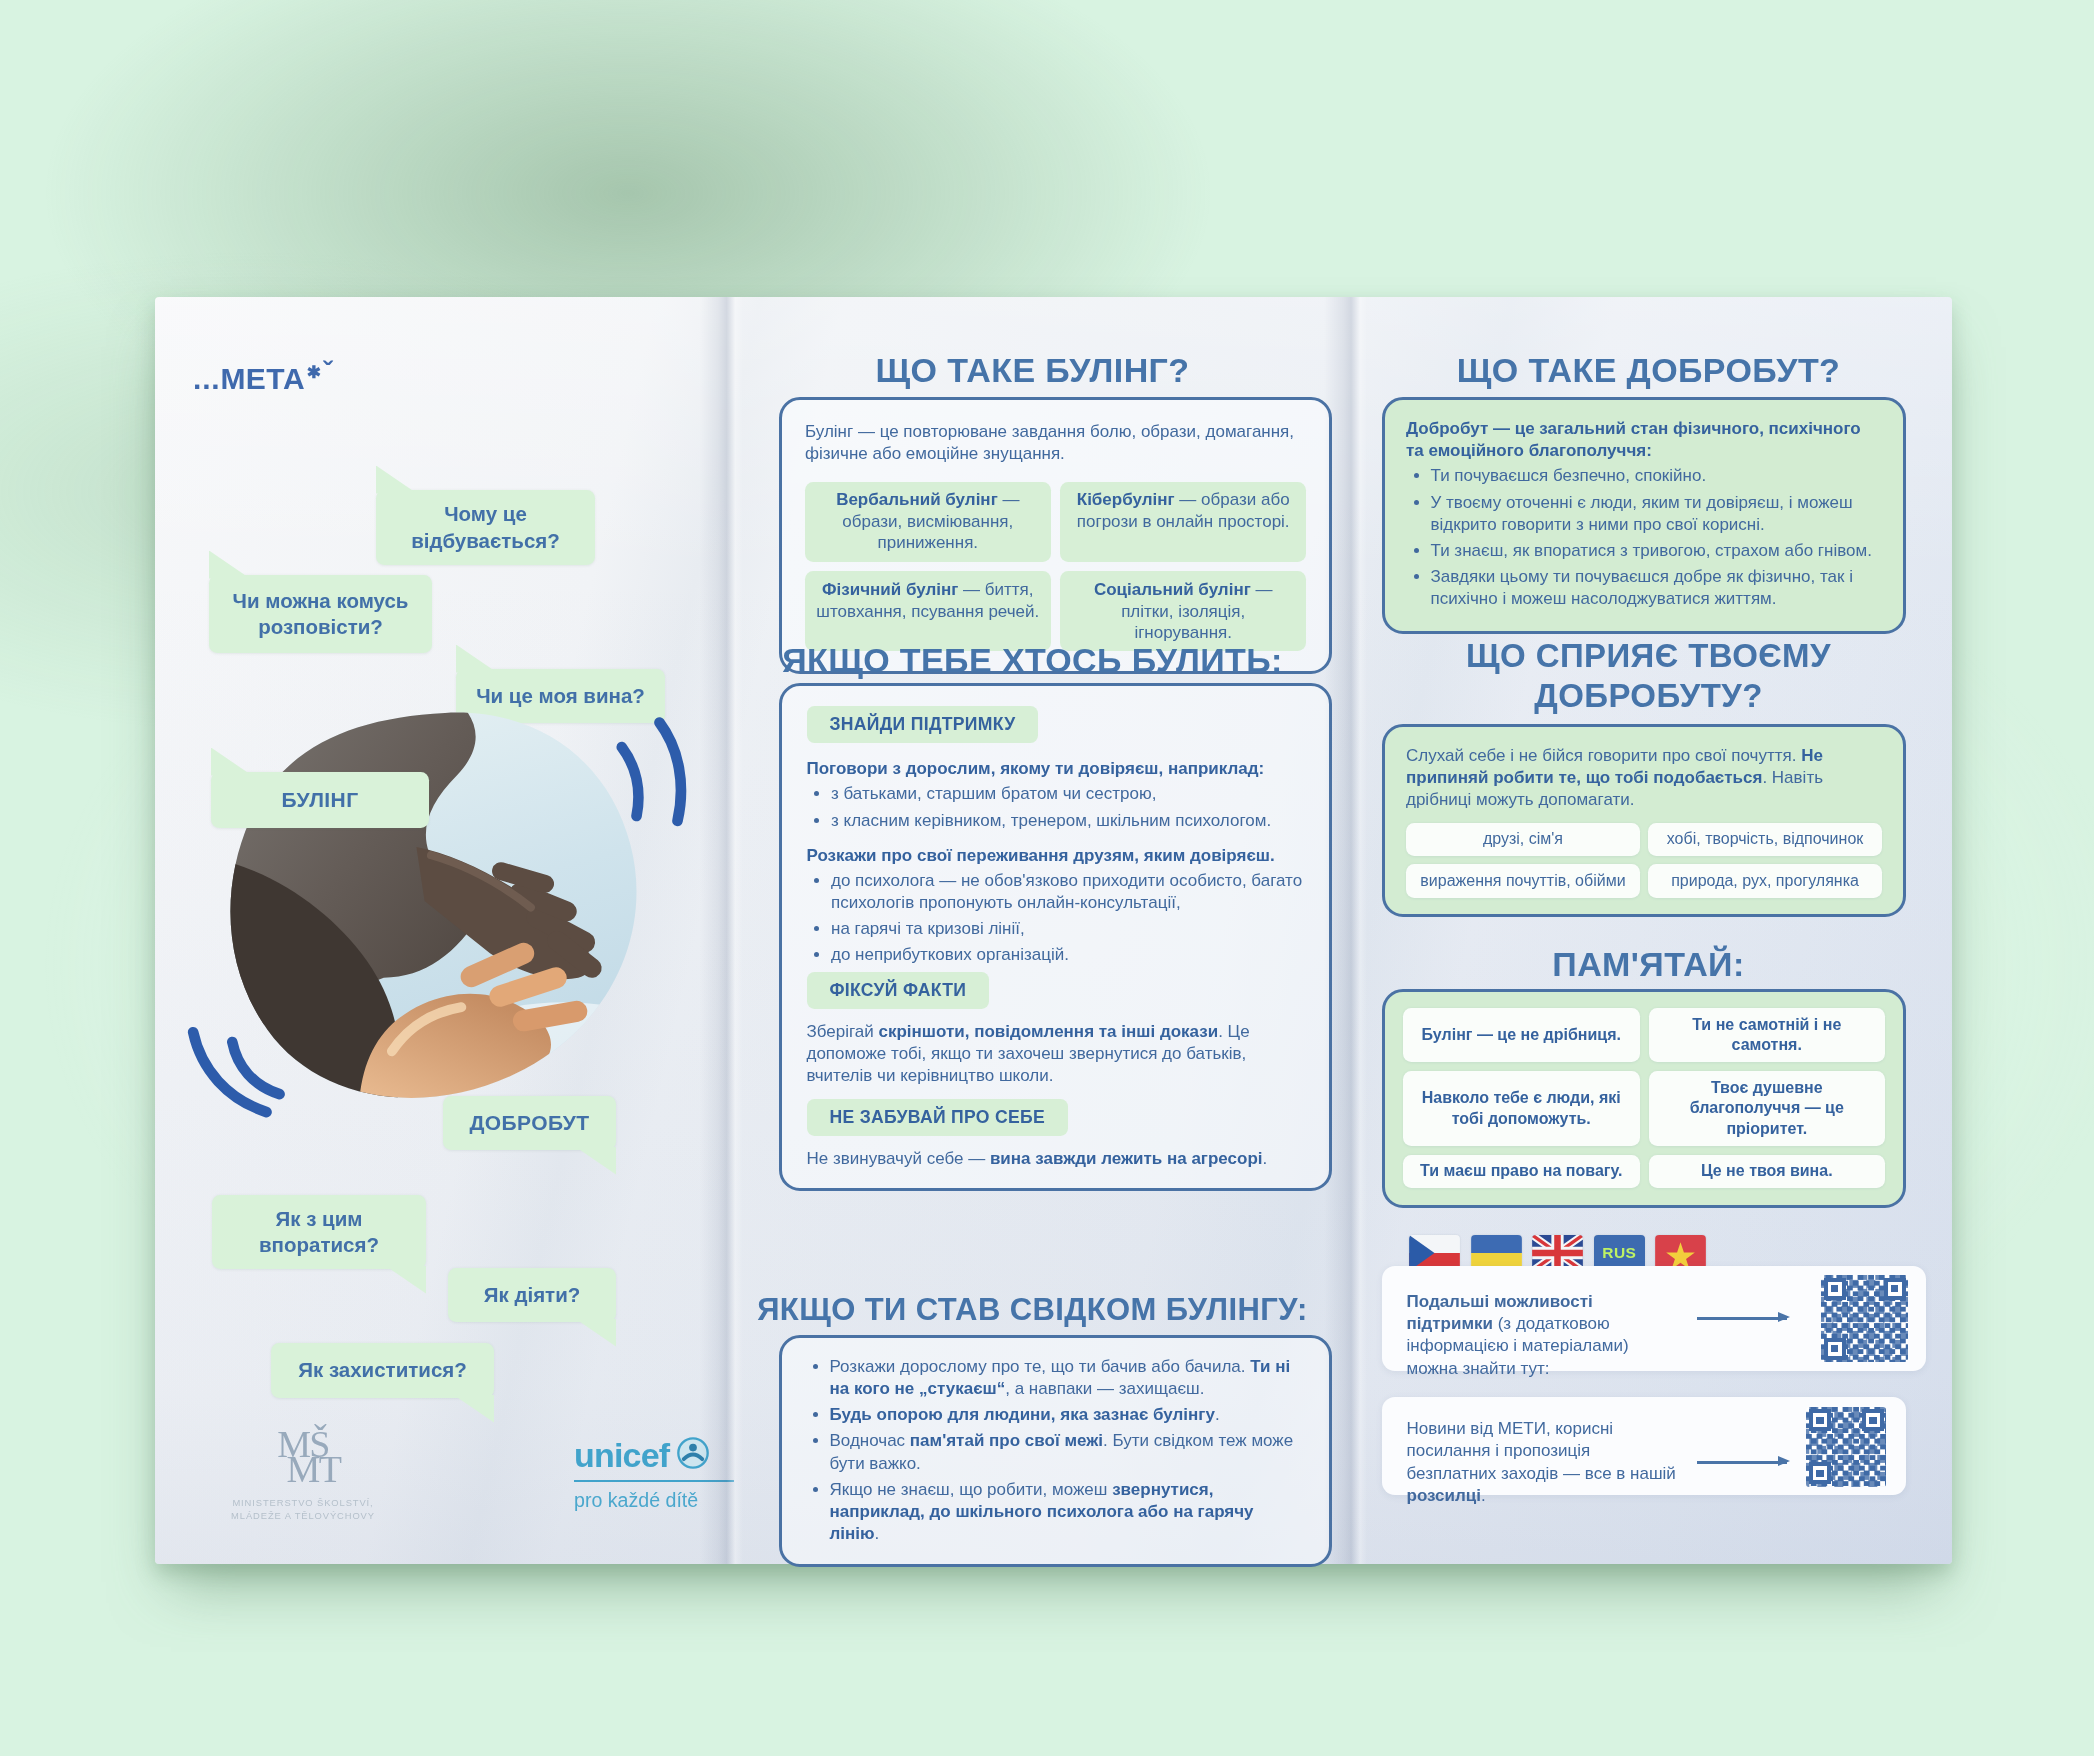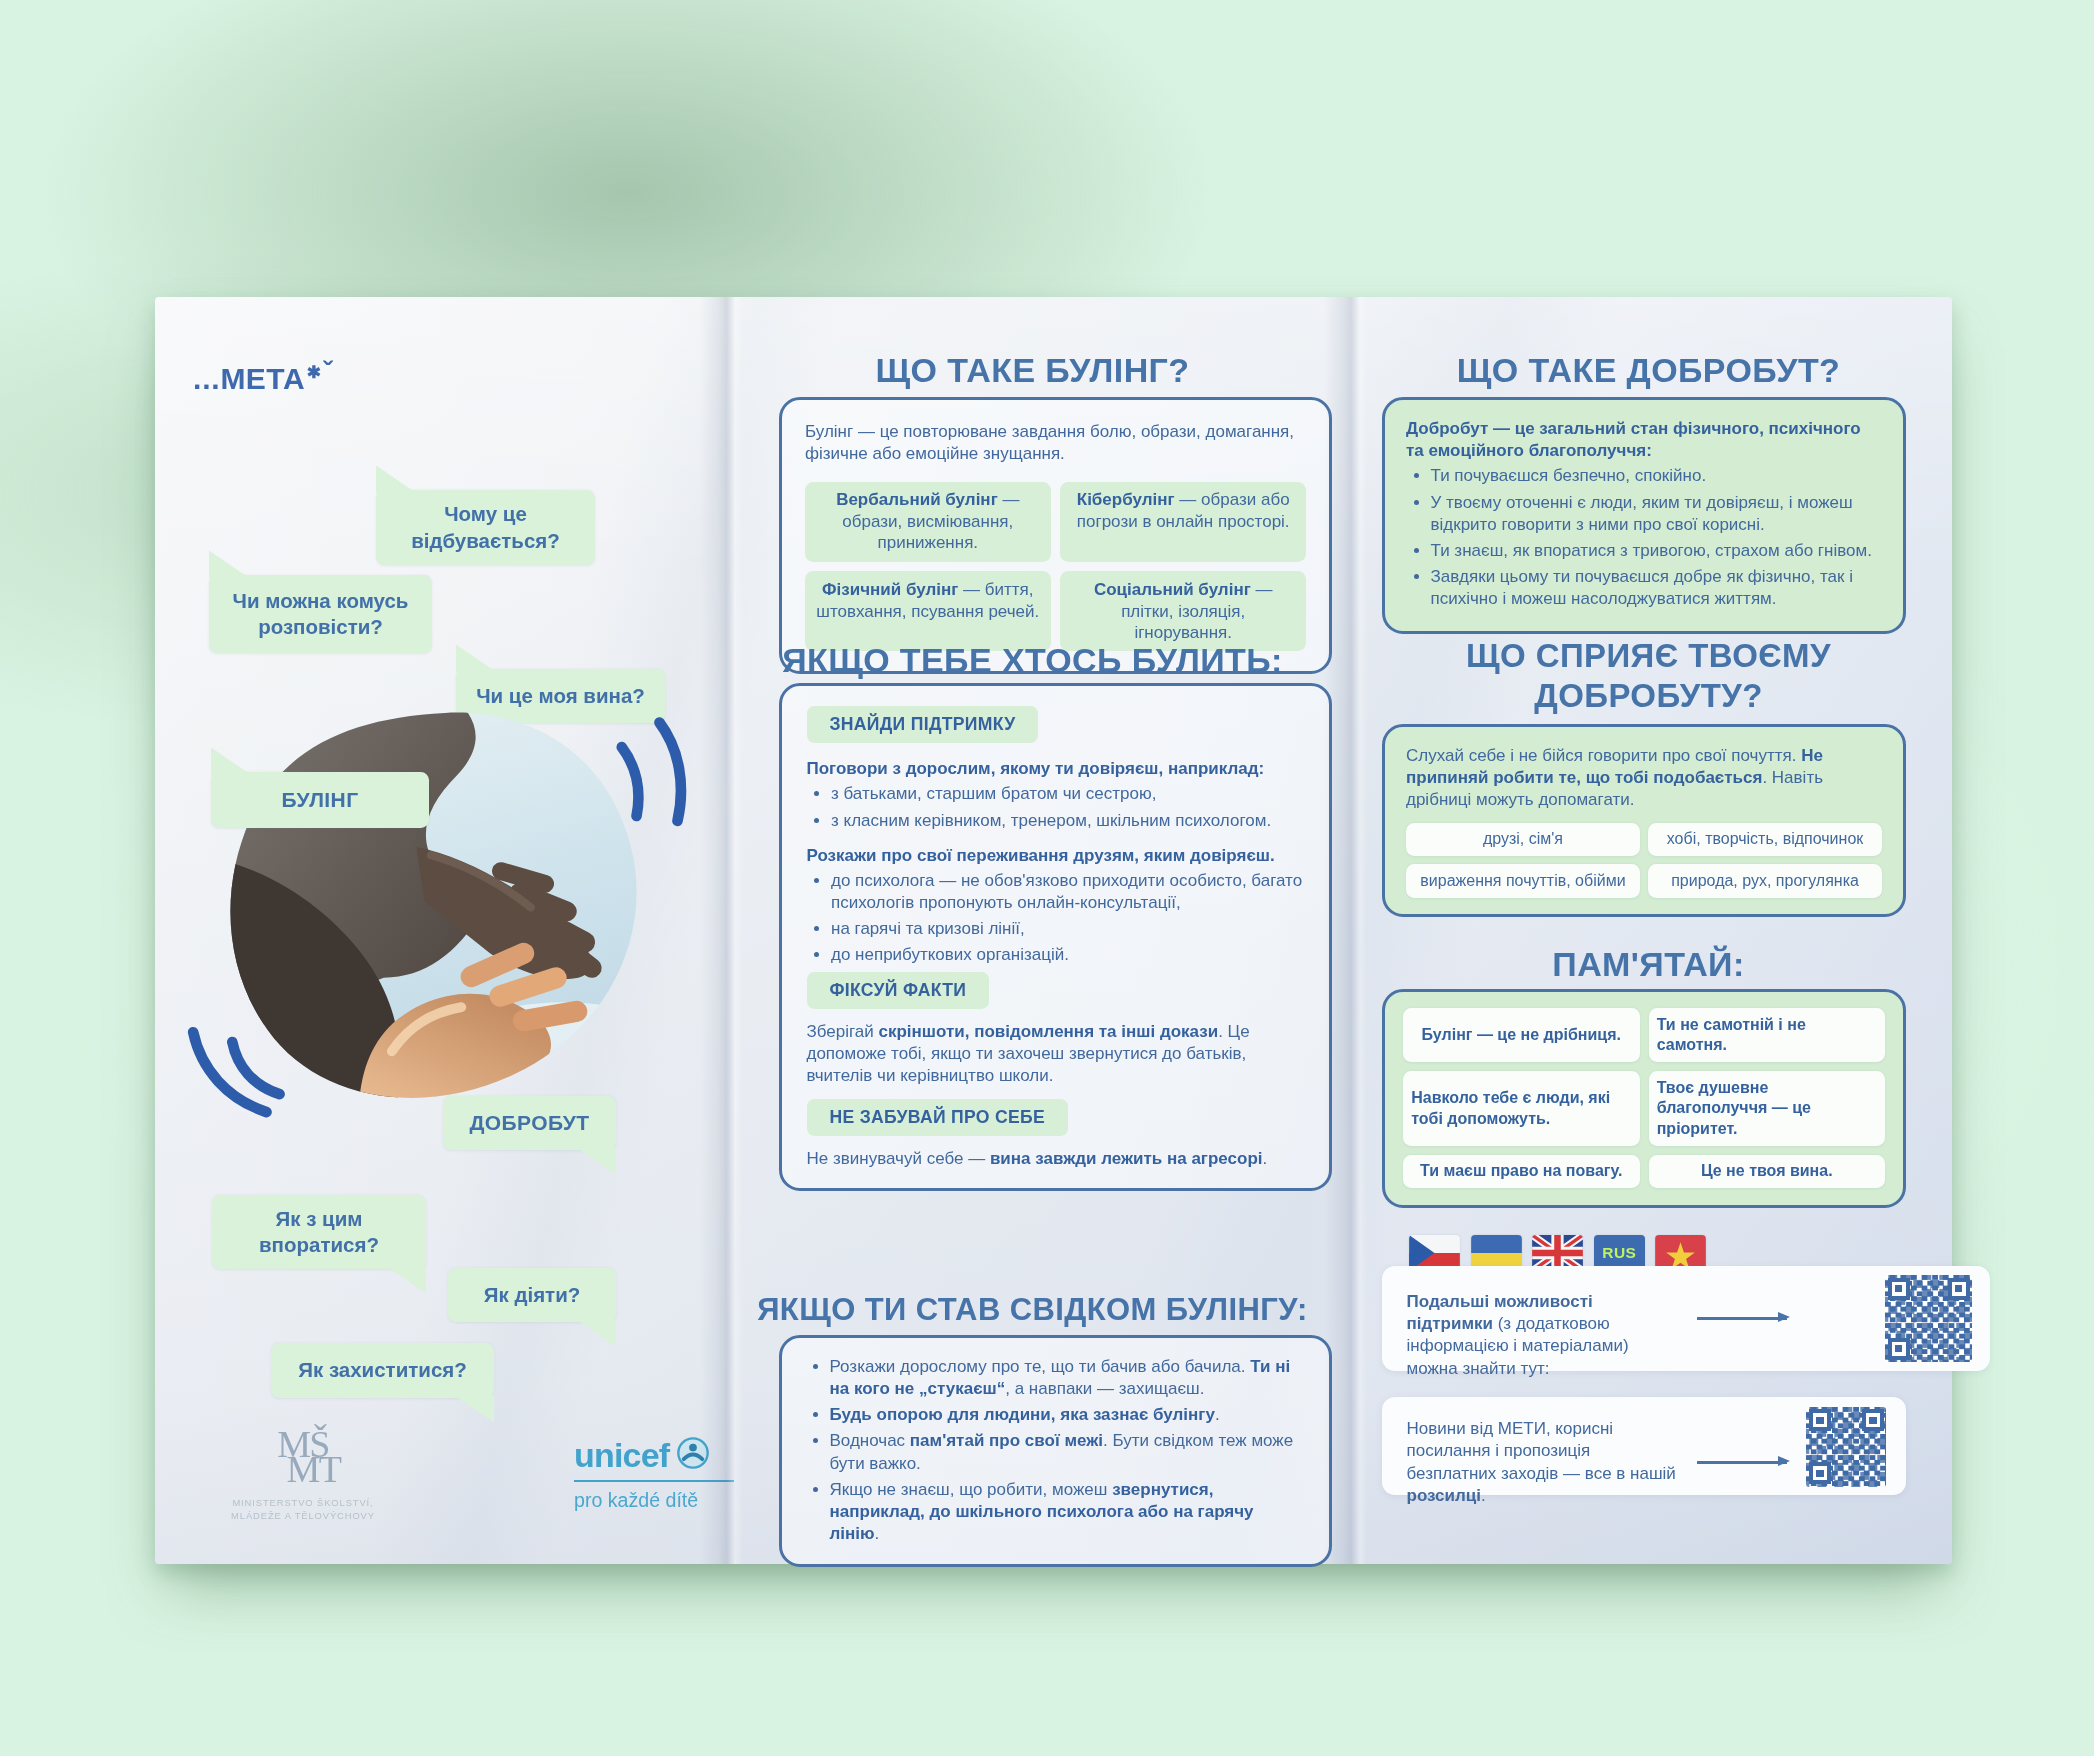--- a/index.html
+++ b/index.html
@@ -72,21 +72,21 @@
   .gchip{
     display:inline-block;background:#d7efd6;color:#35629e;font-weight:bold;letter-spacing:0.3px;
     border-radius:7.4px;padding:7.4px 23px;font-size:17.6px;
   }
   .chipgrid{display:grid;grid-template-columns:1fr 1fr;gap:9.8px;}
   .chipgrid .gcell{
     background:#d7efd6;border-radius:8.2px;text-align:center;padding:7.4px 9.8px;
     font-size:17px;line-height:1.28;color:#41699e;
   }
   .wchip{
-    background:#fafdfa;border-radius:8.2px;padding:6.5px 8.2px;
+    background:#fafdfa;border-radius:8.2px;text-align:center;padding:6.5px 8.2px;
     color:#41699e;font-size:16px;line-height:1.28;display:flex;align-items:center;justify-content:center;
     box-shadow:0 0.8px 2.5px rgba(90,120,150,.10);
   }
   .wchip.bold{font-weight:bold;color:#35629e;}
 
   
   .flags{position:absolute;left:1254px;top:938px;display:flex;gap:10.6px;}
   .flag{width:51px;height:36px;border-radius:4.1px;overflow:hidden;box-shadow:0 0.8px 1.6px rgba(80,100,130,.25);position:relative;flex:0 0 auto;}
   .flag svg{display:block;width:51px;height:36px;}
   .flag.rus{background:#3d6bb0;display:flex;align-items:center;justify-content:center;color:#bef264;font-weight:bold;font-size:15.5px;letter-spacing:0.4px;}
@@ -345,21 +345,21 @@
         <span>RUS</span>
       </div>
     <div class="flag">
       <svg viewBox="0 0 62 44">
           <rect width="62" height="44" fill="#d8414a"></rect>
           <path d="M31 9 L35.2 21.5 L48.5 21.5 L37.8 29.3 L41.9 41.8 L31 34 L20.1 41.8 L24.2 29.3 L13.5 21.5 L26.8 21.5 Z" fill="#f2ce3c"></path>
         </svg>
     </div>
   </div>
 
-  <div class="card" style="left:1227px;top:969px;width:608px;height:105px;">
+  <div class="card" style="left:1227px;top:969px;width:544px;height:105px;">
     <p class="txt"><b>Подальші можливості підтримки</b><span> (з додатковою інформацією і матеріалами) можна знайти тут:</span></p>
     <div class="arrow" style="left:315px;top:51px;width:90px;"></div>
     <div class="qr" style="right:18px;top:9px;width:87px;height:87px;">
       <i class="finder tl"></i>
         <i class="finder tr"></i>
         <i class="finder bl"></i>
     </div>
   </div>
 
   <div class="card" style="left:1227px;top:1100px;width:524px;height:98px;">

